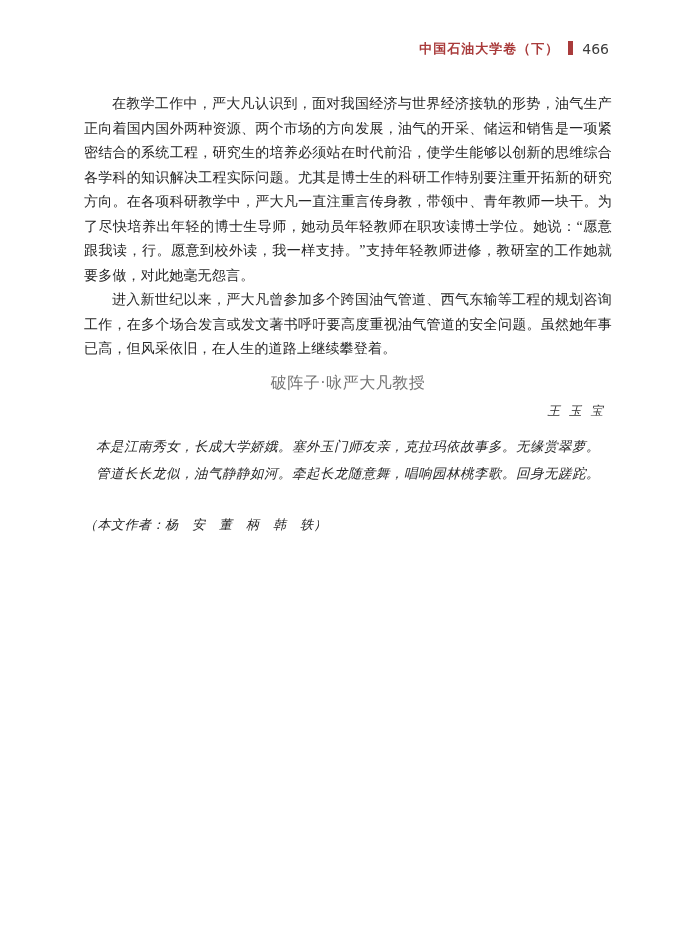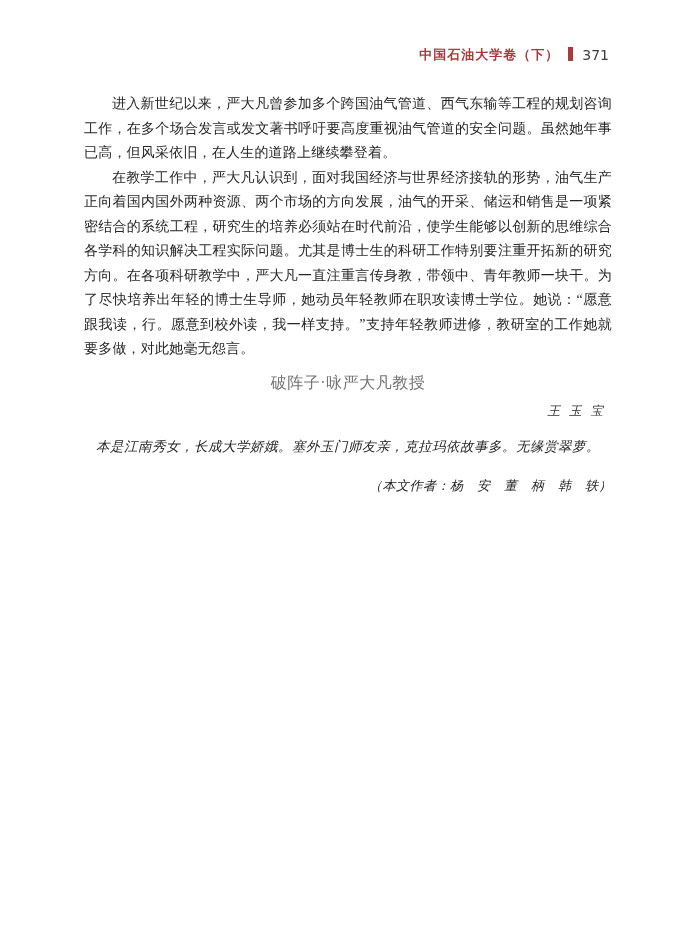--- a/index.html
+++ b/index.html
@@ -11,21 +11,21 @@
     position: relative;
     width: 680px;
     height: 945px;
     background: #ffffff;
     font-family: "Liberation Serif", "DejaVu Serif", serif;
     color: var(--color-body_text, #262626);
     overflow: hidden;
   }
   .running-header {
     position: absolute;
-    top: 47px;
+    top: 41px;
     right: 71px;
     display: flex;
     line-height: 16px;
   }
   .header-title {
     color: var(--color-accent_red, #A93B3B);
     font-weight: bold;
     font-size: 13px;
     letter-spacing: 1px;
   }
@@ -81,51 +81,51 @@
   .poem-line {
     text-align: center;
     font-style: italic;
     font-size: 13.5px;
     line-height: 27px;
     letter-spacing: 0.5px;
     color: #242424;
     font-family: Liberation Mono, monospace;
   }
   .attribution {
-    margin-top: 16px;
-    text-align: right;
+    margin-top: 28px;
     font-style: italic;
     font-size: 13px;
     letter-spacing: 0.5px;
     line-height: 18px;
     color: #242424;
   }
 </style>
 </head>
 <body>
 
 <div class="page">
 
   <div class="running-header">
     <span class="header-title">中国石油大学卷（下）</span>
     <span class="header-bar"></span>
-    <span class="header-page-num">371</span>
+    <span class="header-page-num">466</span>
   </div>
 
   <div class="content">
 
+    <p class="body-par">在教学工作中，严大凡认识到，面对我国经济与世界经济接轨的形势，油气生产正向着国内国外两种资源、两个市场的方向发展，油气的开采、储运和销售是一项紧密结合的系统工程，研究生的培养必须站在时代前沿，使学生能够以创新的思维综合各学科的知识解决工程实际问题。尤其是博士生的科研工作特别要注重开拓新的研究方向。在各项科研教学中，严大凡一直注重言传身教，带领中、青年教师一块干。为了尽快培养出年轻的博士生导师，她动员年轻教师在职攻读博士学位。她说：“愿意跟我读，行。愿意到校外读，我一样支持。”支持年轻教师进修，教研室的工作她就要多做，对此她毫无怨言。</p>
+
     <p class="body-par">进入新世纪以来，严大凡曾参加多个跨国油气管道、西气东输等工程的规划咨询工作，在多个场合发言或发文著书呼吁要高度重视油气管道的安全问题。虽然她年事已高，但风采依旧，在人生的道路上继续攀登着。</p>
-
-    <p class="body-par">在教学工作中，严大凡认识到，面对我国经济与世界经济接轨的形势，油气生产正向着国内国外两种资源、两个市场的方向发展，油气的开采、储运和销售是一项紧密结合的系统工程，研究生的培养必须站在时代前沿，使学生能够以创新的思维综合各学科的知识解决工程实际问题。尤其是博士生的科研工作特别要注重开拓新的研究方向。在各项科研教学中，严大凡一直注重言传身教，带领中、青年教师一块干。为了尽快培养出年轻的博士生导师，她动员年轻教师在职攻读博士学位。她说：“愿意跟我读，行。愿意到校外读，我一样支持。”支持年轻教师进修，教研室的工作她就要多做，对此她毫无怨言。</p>
 
     <h3 class="poem-title">破阵子·咏严大凡教授</h3>
 
     <div class="poem-author">王玉宝</div>
 
     <div class="poem">
       <div class="poem-line">本是江南秀女，长成大学娇娥。塞外玉门师友亲，克拉玛依故事多。无缘赏翠萝。</div>
+      <div class="poem-line">管道长长龙似，油气静静如河。牵起长龙随意舞，唱响园林桃李歌。回身无蹉跎。</div>
     </div>
 
     <div class="attribution">（本文作者：杨　安　董　柄　韩　轶）</div>
 
   </div>
 
 </div>
 
 </body></html>

